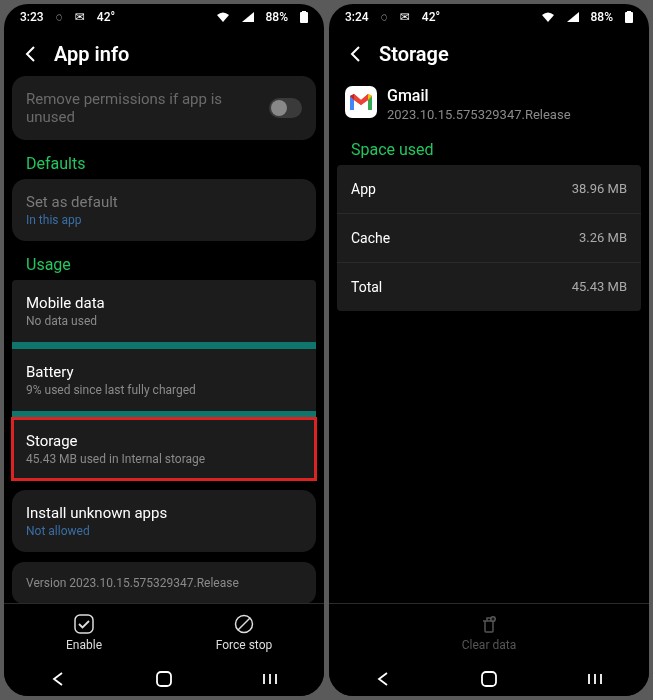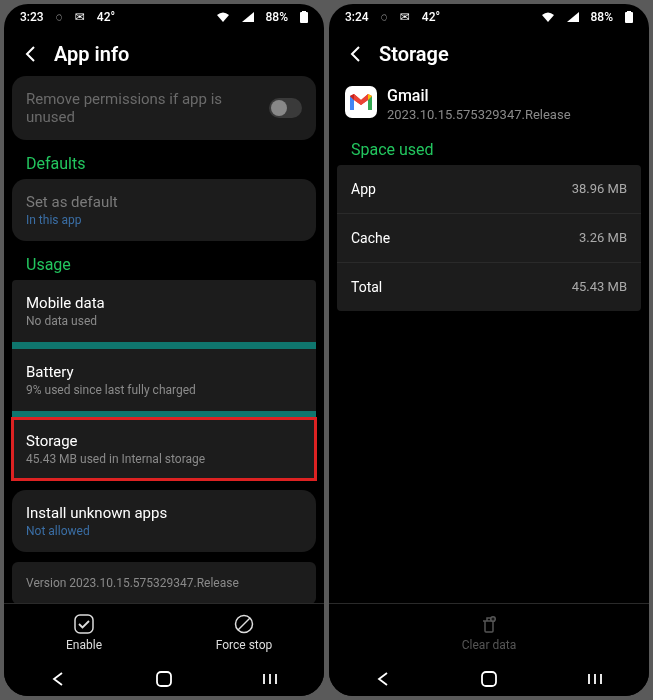--- a/index.html
+++ b/index.html
@@ -104,21 +104,21 @@
   .footer-btn.dim { color: #555; }
   .navbar {
     display: flex;
     justify-content: space-around;
     align-items: center;
     padding: 10px 0 8px;
     background: #000;
   }
   .version-card {
     background: #1c1c1c;
-    border-radius: 6px;
+    border-radius: 12px;
     padding: 14px;
     font-size: 12px;
     color: #8a8a8a;
     margin-bottom: 6px;
   }
   .app-row {
     display: flex;
     align-items: flex-start;
     gap: 10px;
     padding: 10px 16px 14px;

